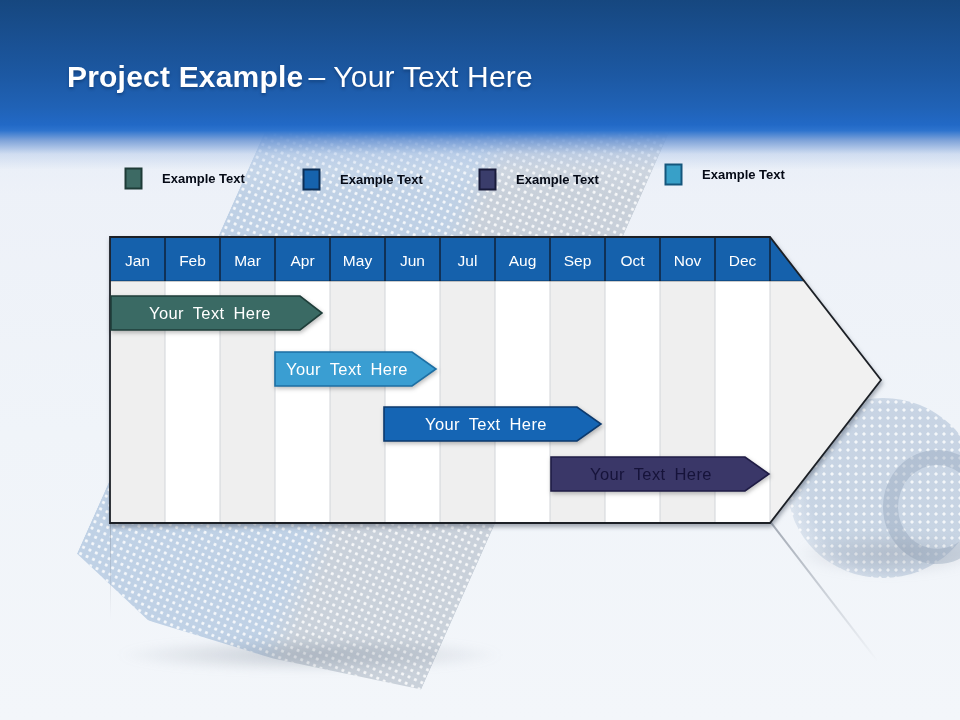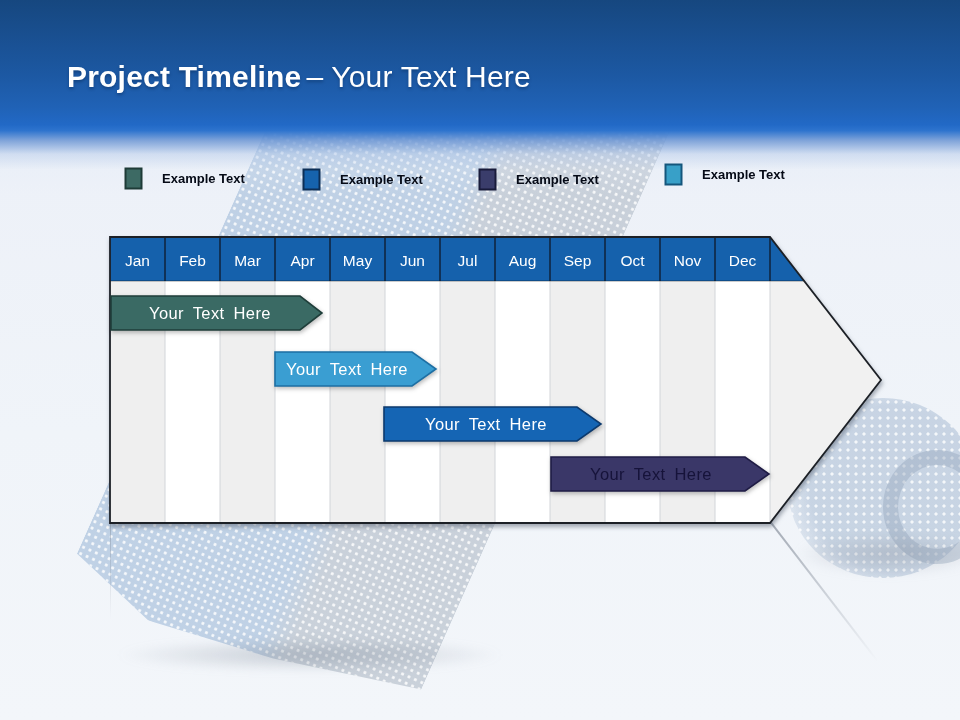--- a/index.html
+++ b/index.html
@@ -100,21 +100,21 @@
 
 <div class="slide">
 
   <div class="tie-band"></div>
   <div class="tie-roll"></div>
   <div class="tie-roll-shadow"></div>
   <div class="tie-tip-shadow"></div>
 
   <div class="header-band"></div>
 
-  <h1 class="title"><span class="t-bold">Project Timeline</span><span class="t-reg">– Your Text Here</span></h1>
+  <h1 class="title"><span class="t-bold">Project Example</span><span class="t-reg">– Your Text Here</span></h1>
 
   <div class="legend">
     <div class="legend-item">
       <svg width="19" height="23">
           <rect x="1.5" y="1.5" width="16" height="20" stroke-width="2" fill="#3D6A64" stroke="#1E3B37"></rect>
         </svg>
       <span class="legend-label">Example Text</span>
     </div>
     <div class="legend-item">
       <svg width="19" height="23">

